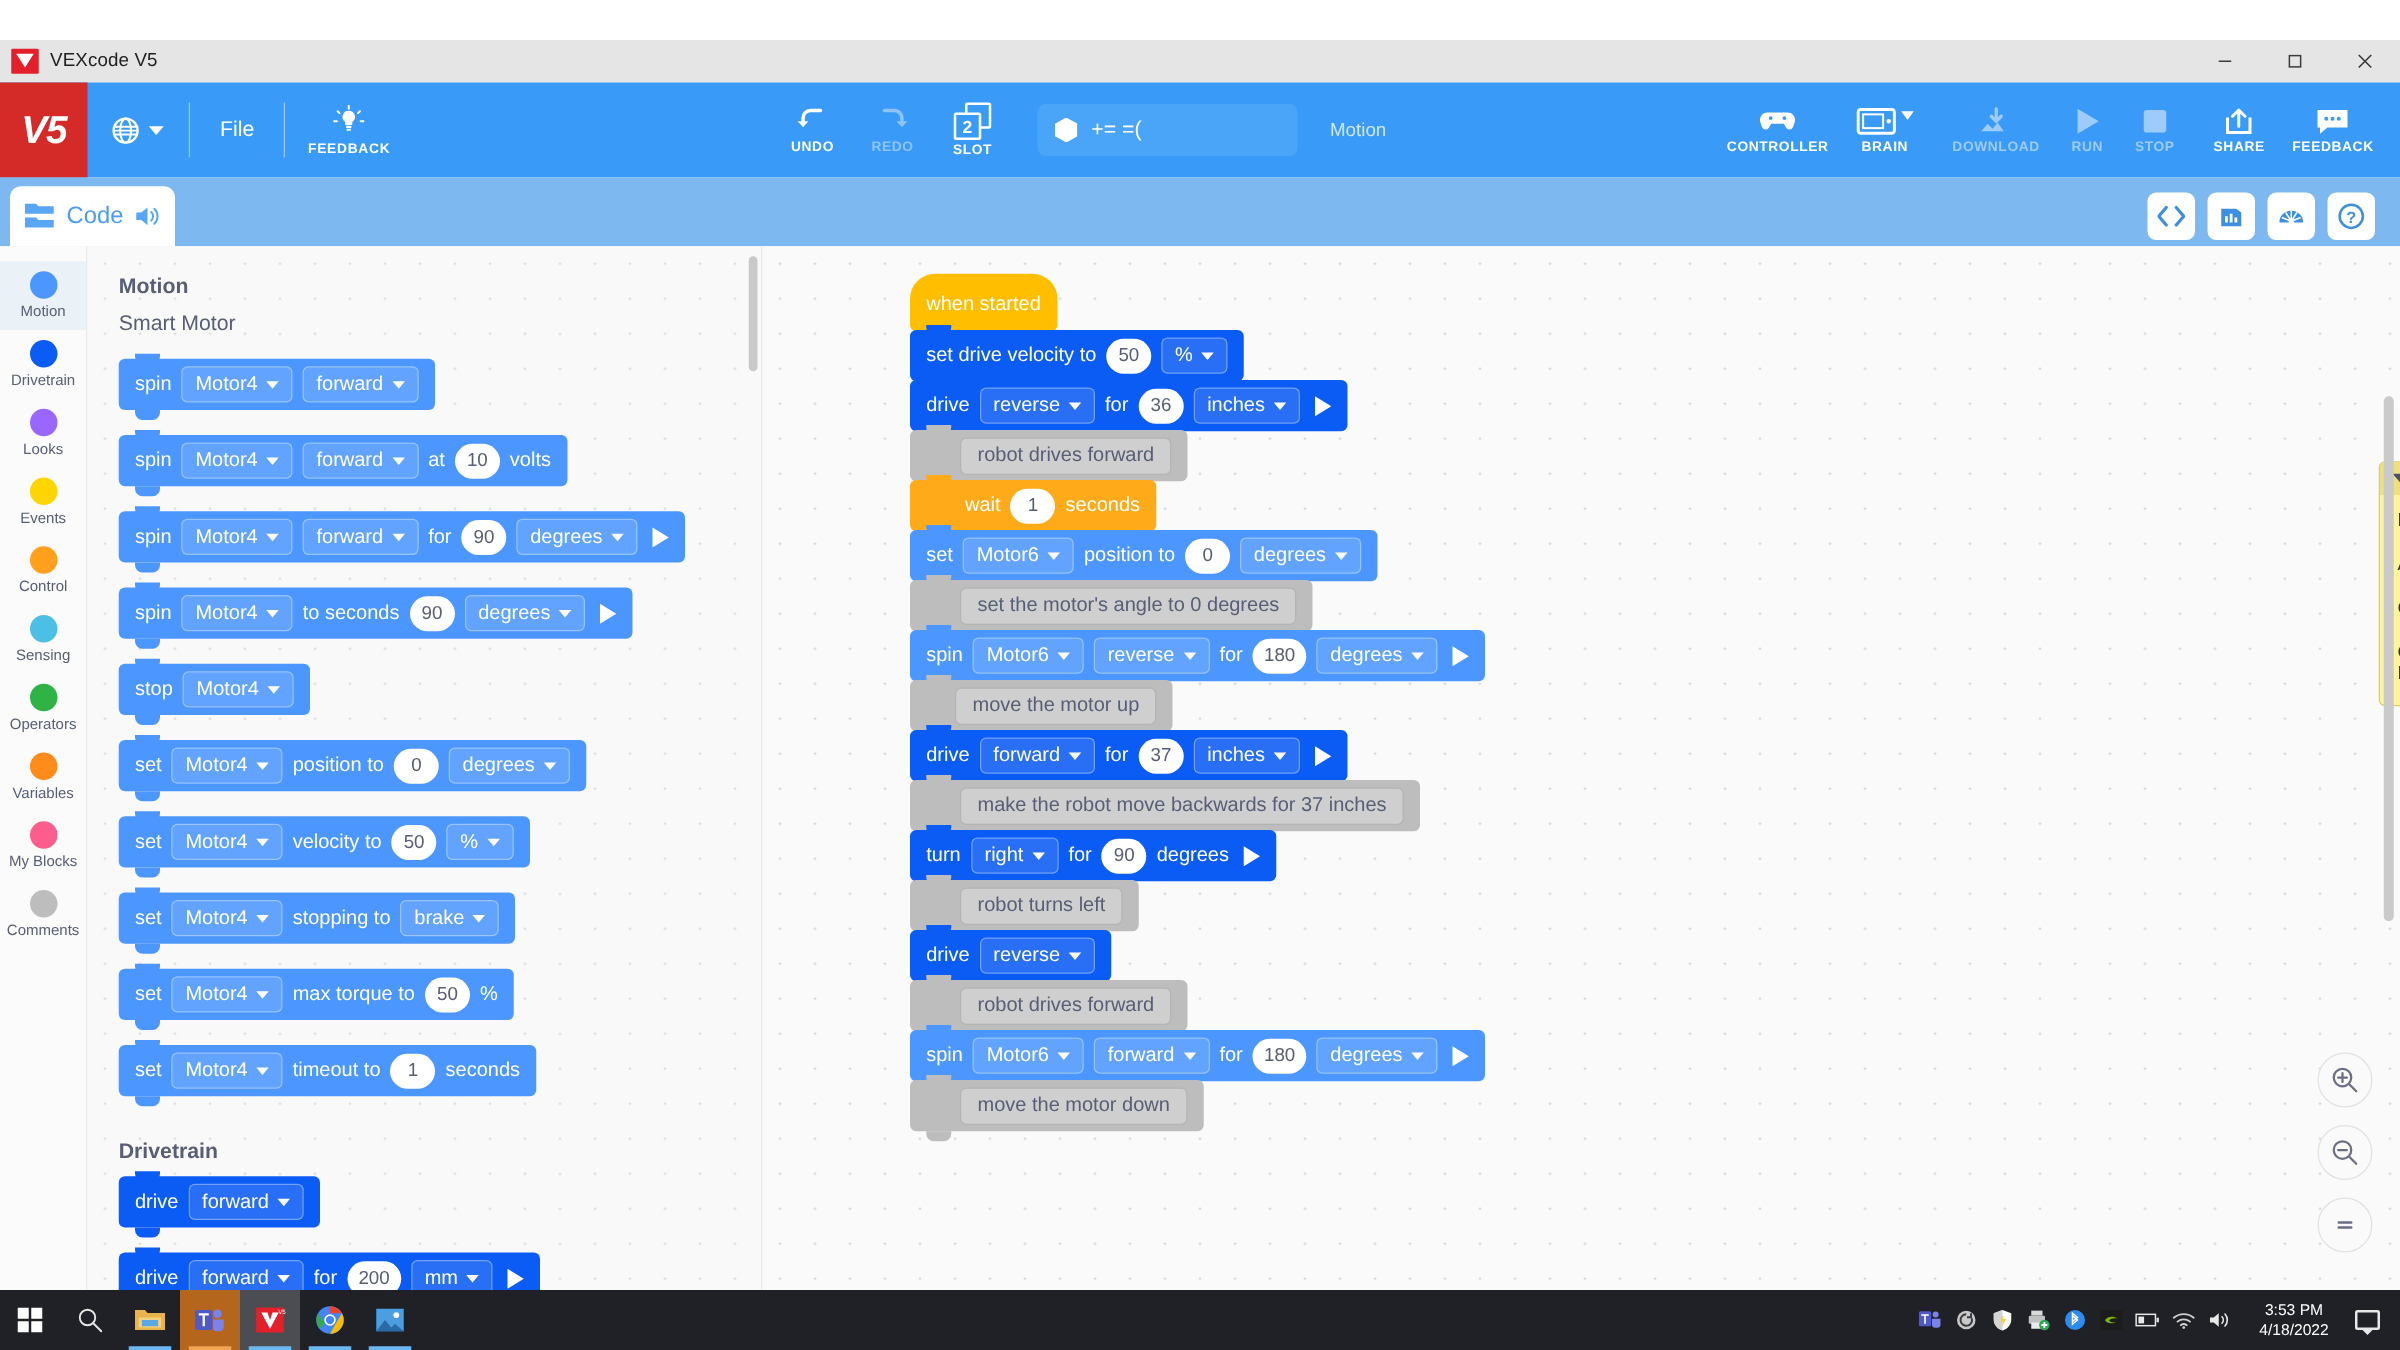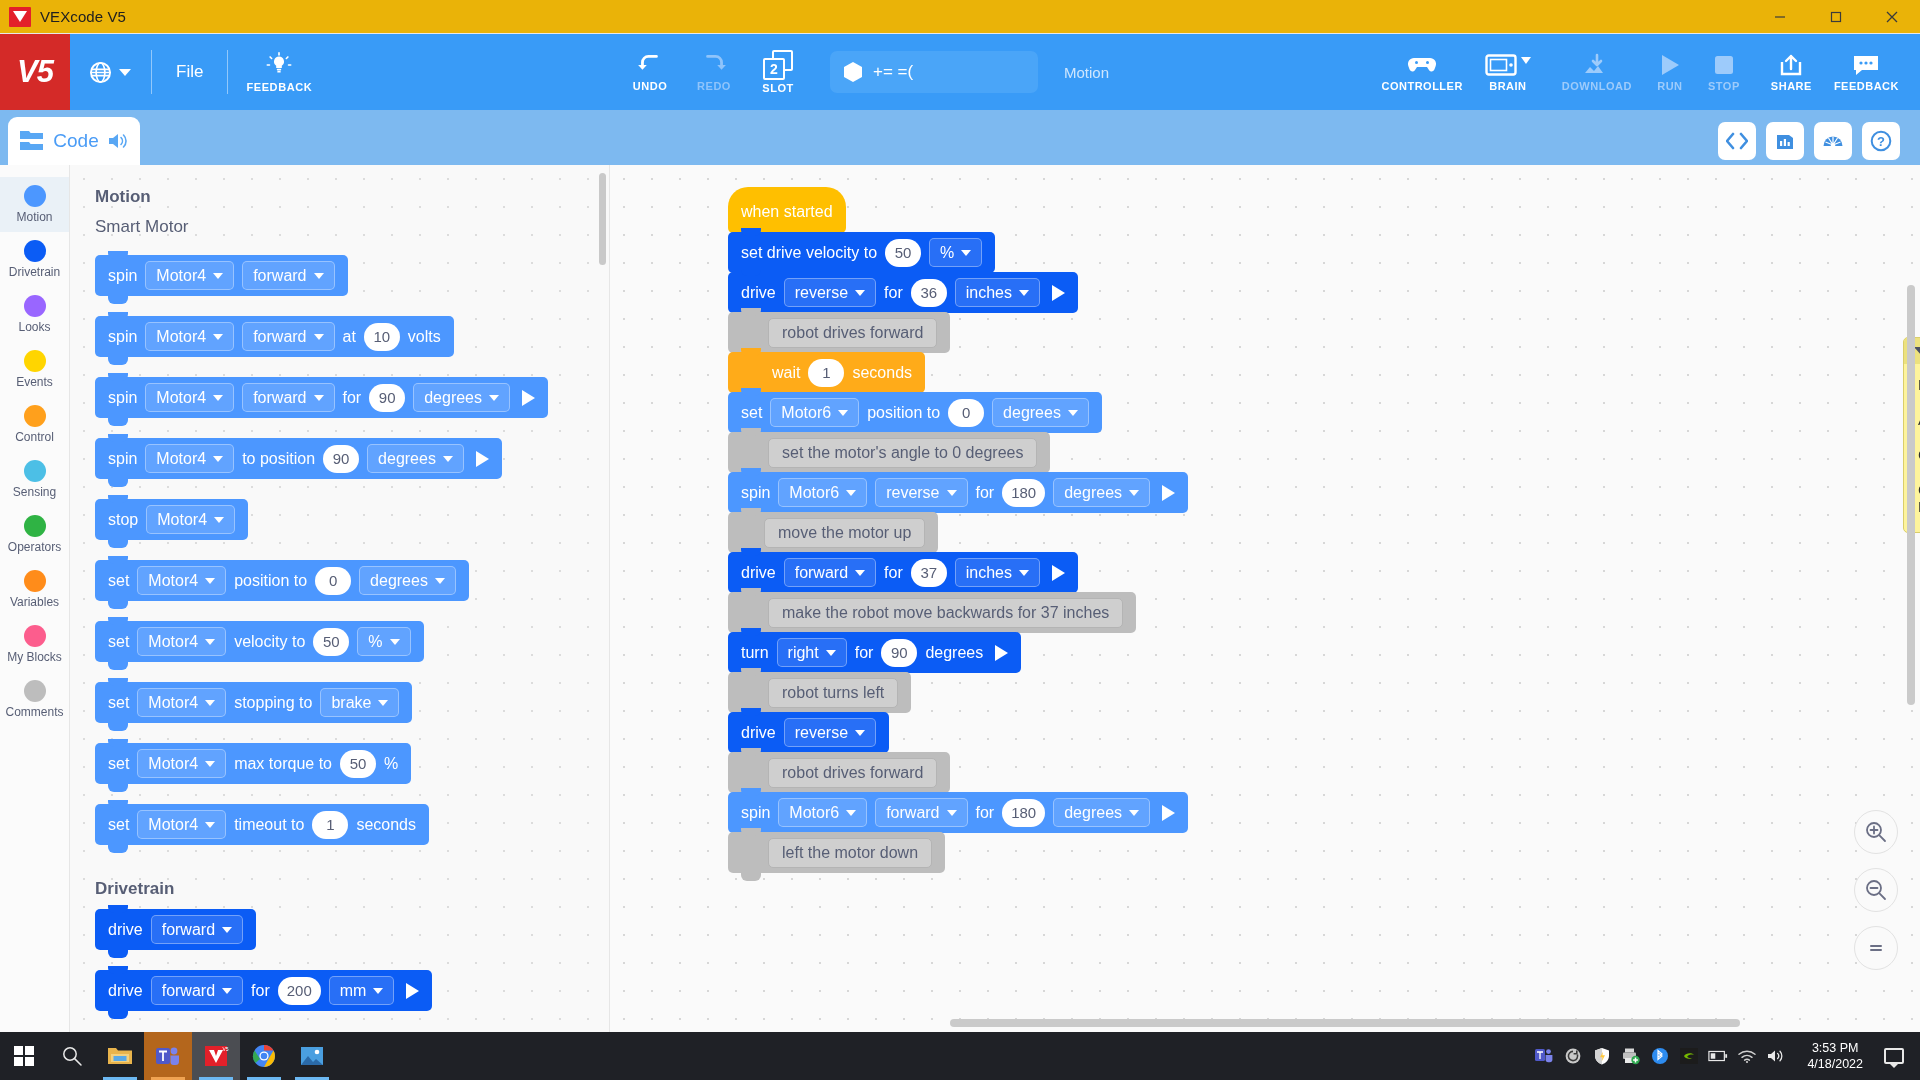--- a/index.html
+++ b/index.html
@@ -4,22 +4,23 @@
 <style>
   * { box-sizing: border-box; margin: 0; padding: 0; }
   html, body {
     width: 1920px; height: 1080px;
     font-family: "Liberation Sans", sans-serif;
     overflow: hidden; background: #fff;
   }
 
   
   .titlebar {
-    height: 34px; background: #eab308; display: flex; align-items: center;
+    height: 34px; background: #e5e5e5; display: flex; align-items: center;
     border-bottom: 1px solid #e8e8e8;
+    margin-top: 32px;
   }
   .tb-logo {
     width: 22px; height: 20px; margin-left: 9px; margin-right: 9px;
     background: #e3202a; position: relative; border-radius: 1px;
     display: flex; align-items: center; justify-content: center;
   }
   .tb-logo:after {
     content: ""; width: 0; height: 0; border-left: 7px solid transparent;
     border-right: 7px solid transparent; border-top: 11px solid #fff;
   }
@@ -549,21 +550,21 @@
                 <span class="dcar"></span>
               </span>
               <span class="playtri"></span>
             </div></div>
           <div style="display: block;"><div class="blk motion">
               <span>spin</span>
               <span class="drop">
                 <span>Motor4</span>
                 <span class="dcar"></span>
               </span>
-              <span>to position</span>
+              <span>to seconds</span>
               <span class="num">90</span>
               <span class="drop">
                 <span>degrees</span>
                 <span class="dcar"></span>
               </span>
               <span class="playtri"></span>
             </div></div>
           <div style="display: block;"><div class="blk motion">
               <span>stop</span>
               <span class="drop">
@@ -782,21 +783,21 @@
             </span>
             <span>for</span>
             <span class="num">180</span>
             <span class="drop">
               <span>degrees</span>
               <span class="dcar"></span>
             </span>
             <span class="playtri"></span>
           </div></div>
         <div style="display: block; margin-top: -1px;"><div class="blk comment" style="margin-bottom: 0px;">
-            <span class="cbubble">left the motor down</span>
+            <span class="cbubble">move the motor down</span>
           </div></div>
       </div>
 
     <div class="note">
       <div class="note-bar">
         <span class="note-caret"></span>
 
       </div>
       <div class="note-body">
         <div>Project:</div>

